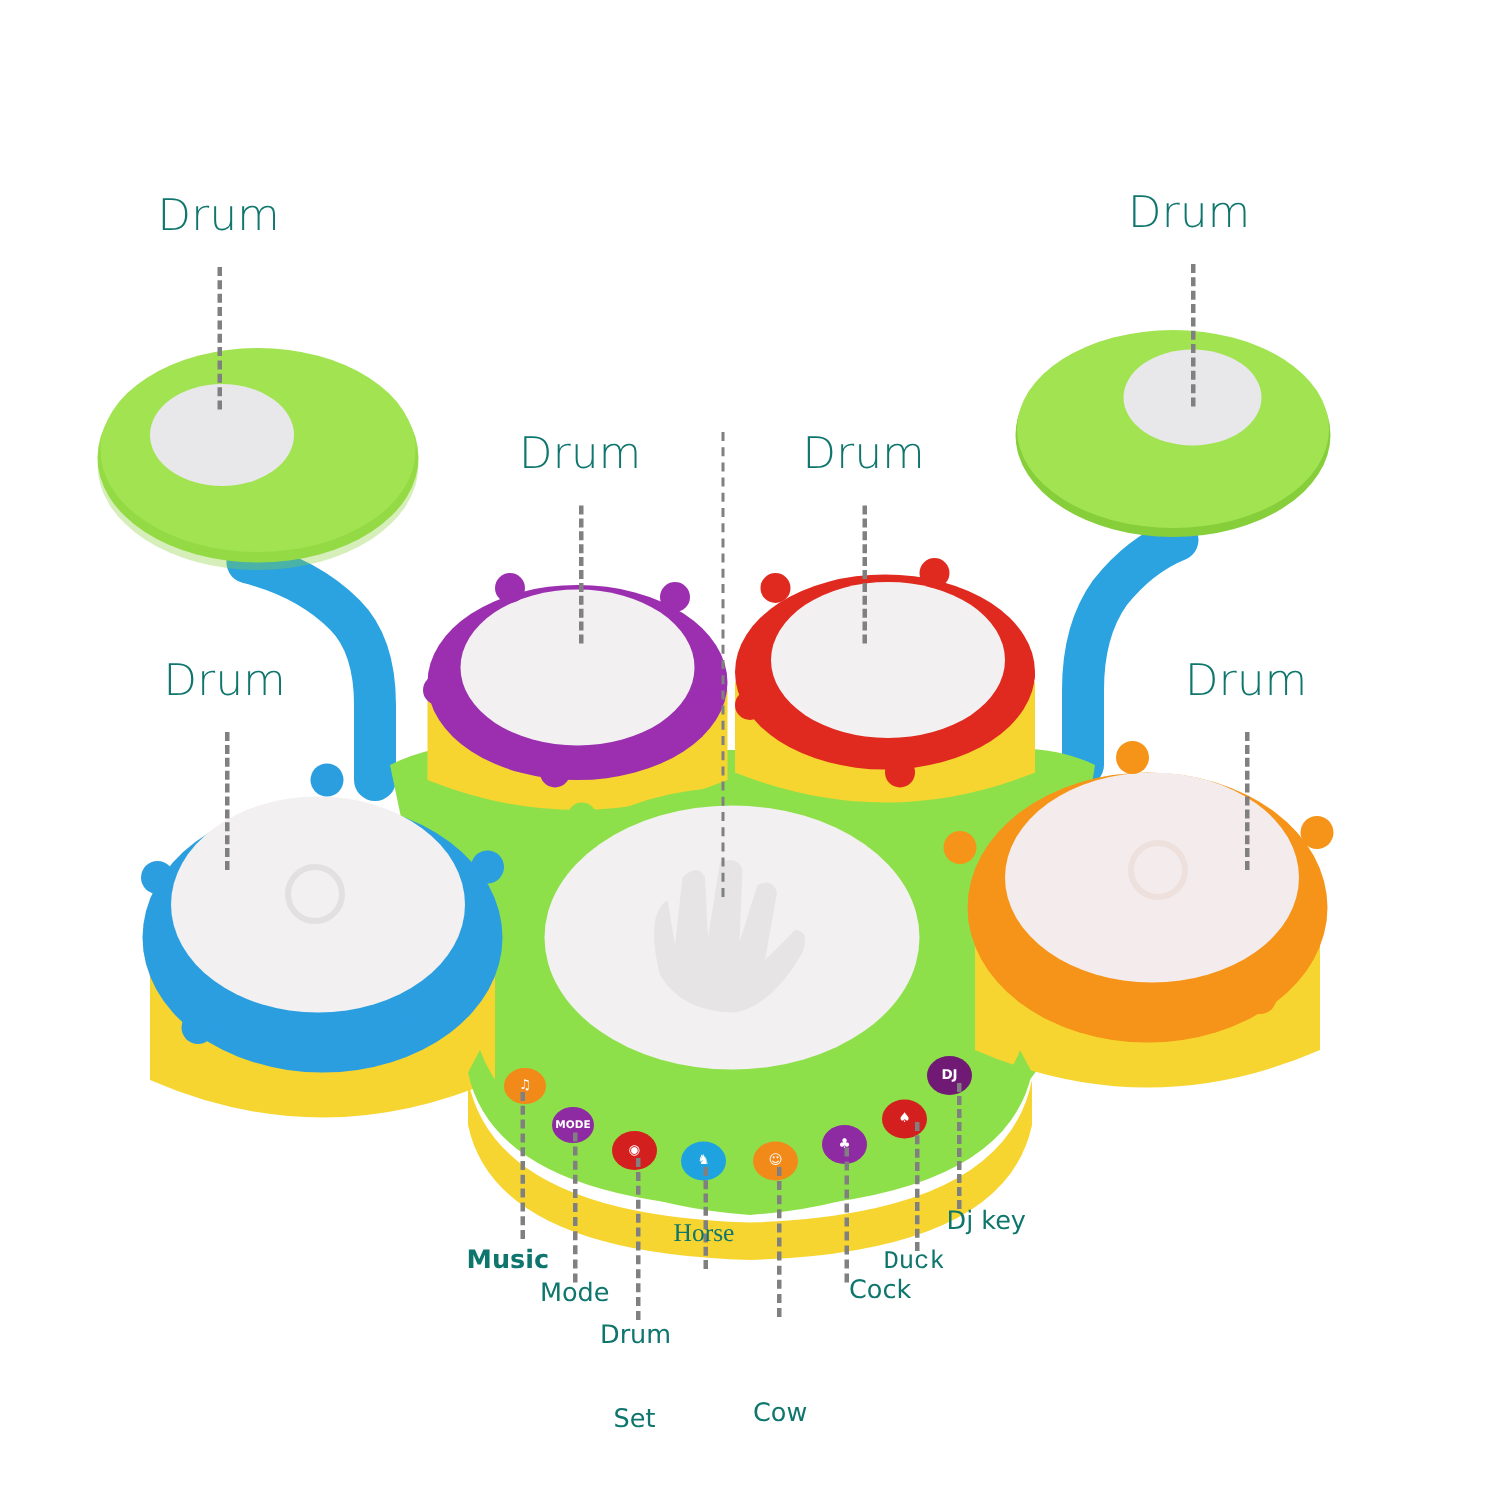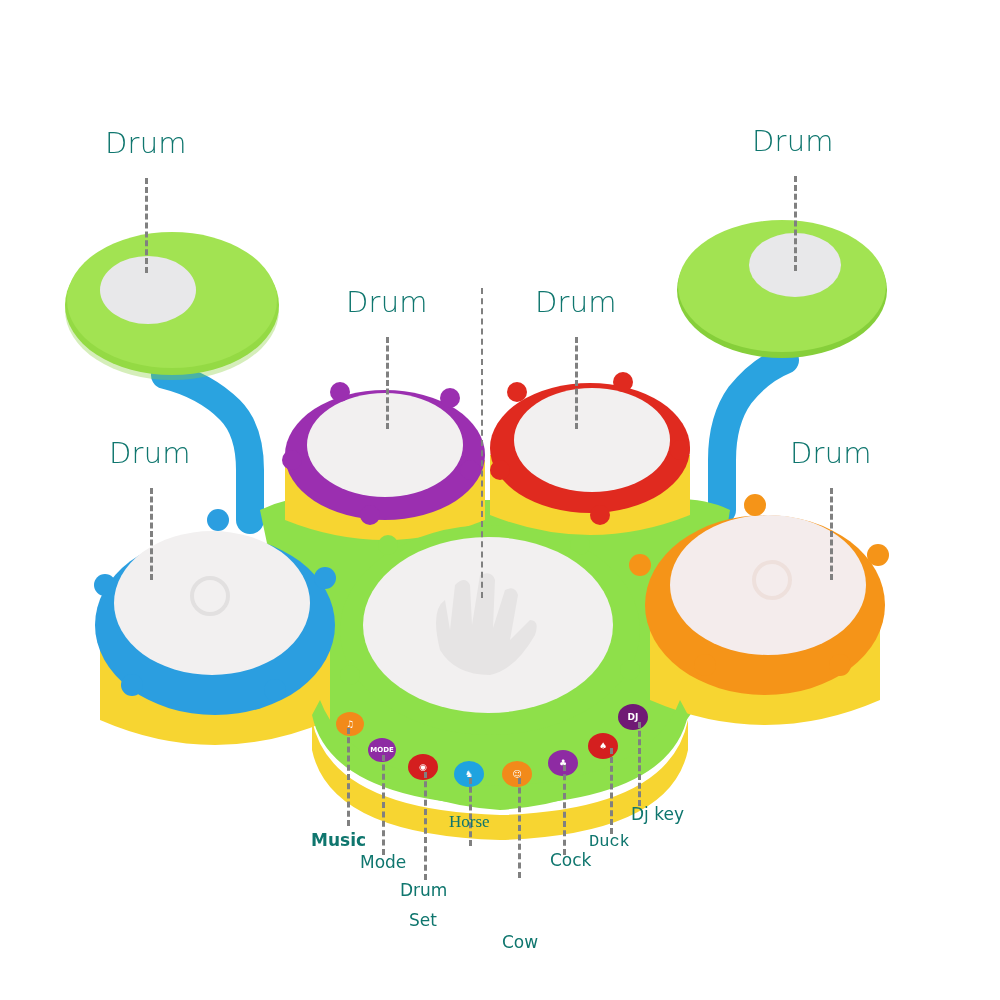--- a/index.html
+++ b/index.html
@@ -141,29 +141,29 @@
 <div class="dash" style="left:830px;top:488px;height:92px;"></div>
 
 <div class="dash" style="left:347px;top:728px;height:98px;"></div>
 <div class="lbl small" style="left:311px;top:830px;font-weight:bold;">Music</div>
 
 <div class="dash" style="left:382px;top:755px;height:100px;"></div>
 <div class="lbl small" style="left:360px;top:852px;">Mode</div>
 
 <div class="dash" style="left:424px;top:772px;height:108px;"></div>
 <div class="lbl small" style="left:400px;top:880px;">Drum</div>
-<div class="lbl small" style="left:409px;top:910px;">Set</div>
+<div class="lbl small" style="left:409px;top:936px;">Set</div>
 
 <div class="dash" style="left:469px;top:778px;height:68px;"></div>
 <div class="lbl small" style="left:449px;top:812px;font-family:Liberation Serif, serif;">Horse</div>
 
 <div class="dash" style="left:518px;top:778px;height:100px;"></div>
 <div class="lbl small" style="left:502px;top:932px;">Cow</div>
 
 <div class="dash" style="left:563px;top:765px;height:90px;"></div>
-<div class="lbl small" style="left:550px;top:850px;">Cock</div>
+<div class="lbl small" style="left:566px;top:850px;">Cock</div>
 
 <div class="dash" style="left:610px;top:748px;height:86px;"></div>
 <div class="lbl small" style="left:589px;top:832px;font-family:Liberation Mono, monospace;">Duck</div>
 
 <div class="dash" style="left:638px;top:722px;height:84px;"></div>
 <div class="lbl small" style="left:631px;top:804px;">Dj key</div>
 </div>
 
 </body></html>

